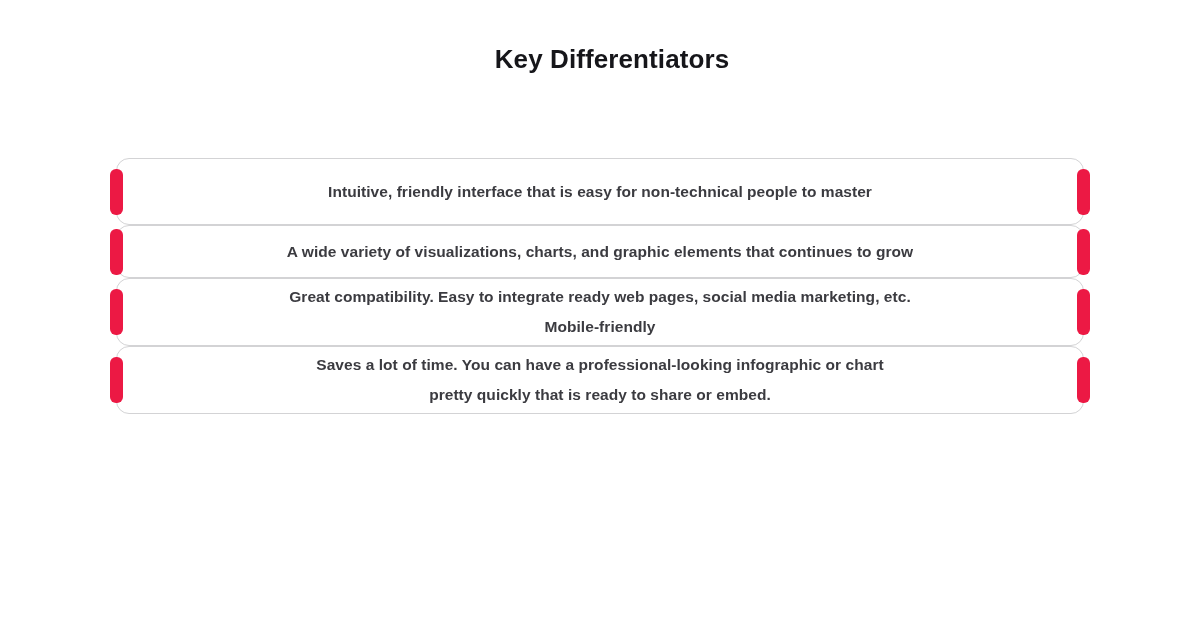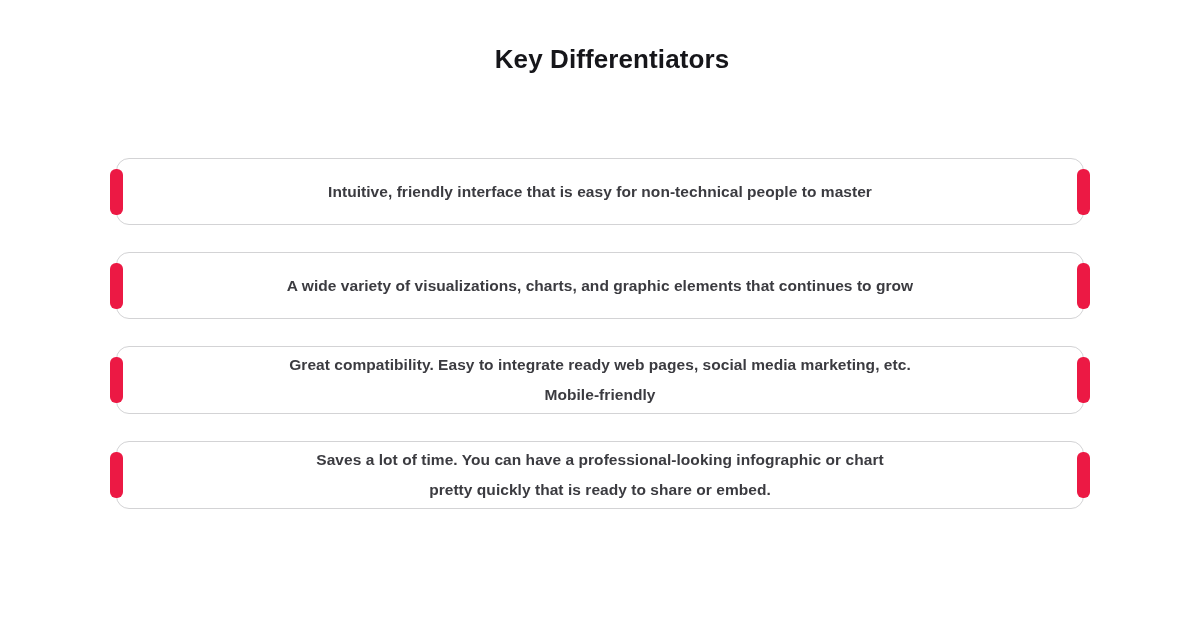--- a/index.html
+++ b/index.html
@@ -43,25 +43,24 @@
   .card {
     position: relative;
     box-sizing: border-box;
     width: 968px;
     background: #ffffff;
     border: 1px solid #d3d3d5;
     border-radius: 13px;
     display: flex;
     align-items: center;
     justify-content: center;
-    margin-bottom: 27px;
   }
 
   .card.size-1 { height: 67px; }
-  .card.size-2 { height: 67px; }
+  .card.size-2 { height: 53px; }
   .card.size-3 { height: 68px; }
   .card.size-4 { height: 68px; margin-bottom: 8px; }
 
   .card-text {
     text-align: center;
     font-size: 15.5px;
     font-weight: bold;
     color: #3b3b40;
     line-height: 30px;
     padding: 0 40px;

